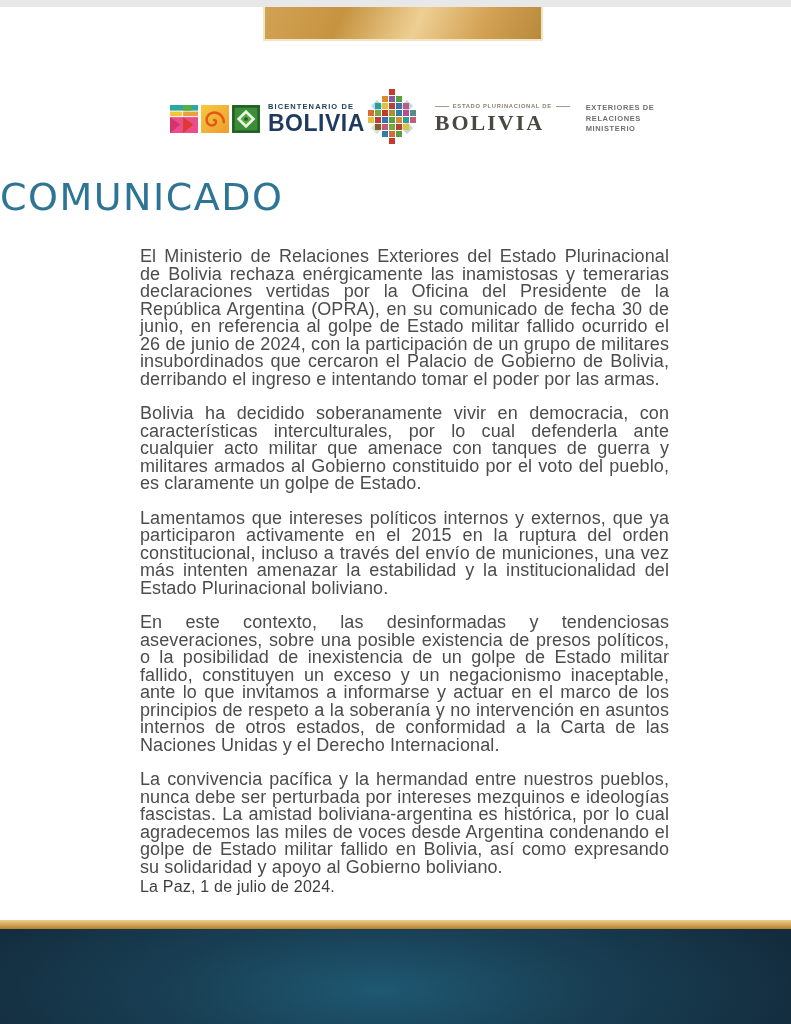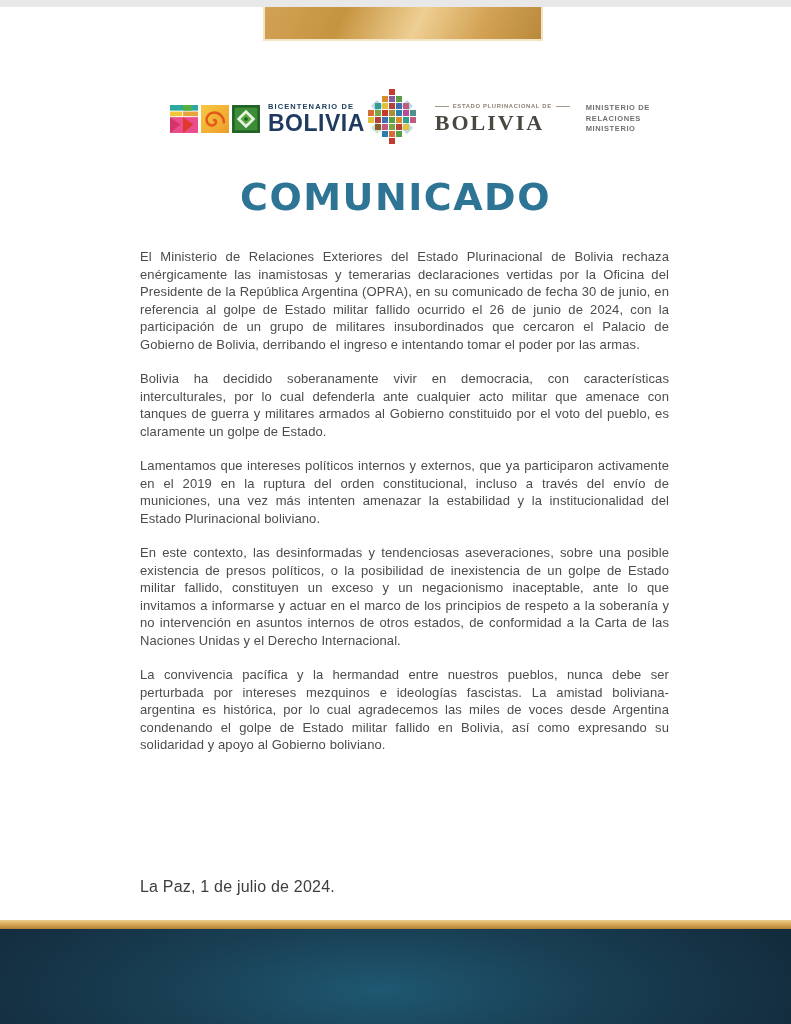--- a/index.html
+++ b/index.html
@@ -63,32 +63,32 @@
   }
   .ministry-dept {
     font-size: 7.5px; font-weight: 700; letter-spacing: 0.6px;
     color: #6f6f6f; line-height: 1.45;
   }
 
   
   .doc-title {
     position: absolute;
     top: 168px; left: 0; width: 100%;
-    text-align: center;
+    text-align: left;
     font-family: "DejaVu Sans", "Liberation Sans", sans-serif;
-    font-size: 38px; font-weight: 700; letter-spacing: 1.5px;
+    font-size: 38px; font-weight: 400; letter-spacing: 1.5px;
     color: #2d7495;
   }
 
   
   .doc-body {
     position: absolute;
     top: 241px; left: 140px; width: 529px;
     color: #4c4c4c;
-    font-size: 13px;
+    font-size: 18px;
     line-height: 17.5px;
     letter-spacing: 0.1px;
     text-align: justify;
   }
   .doc-body p { margin-bottom: 17px; }
 
   .dateline {
     position: absolute;
     top: 871px; left: 140px; width: 529px;
     text-align: left;
@@ -206,33 +206,33 @@
       </span>
       <div class="ministry-bolivia">
         <div class="ministry-overline">
           <span class="rule"></span>
           <span>ESTADO PLURINACIONAL DE</span>
           <span class="rule"></span>
         </div>
         <div class="ministry-name">BOLIVIA</div>
       </div>
       <div class="ministry-dept">
-        <div>MINISTERIO DE</div>
+        <div>EXTERIORES DE</div>
         <div>RELACIONES MINISTERIO</div>
       </div>
     </div>
 
   </div>
 
   <h1 class="doc-title">COMUNICADO</h1>
 
   <div class="doc-body">
     <p>El Ministerio de Relaciones Exteriores del Estado Plurinacional de Bolivia rechaza enérgicamente las inamistosas y temerarias declaraciones vertidas por la Oficina del Presidente de la República Argentina (OPRA), en su comunicado de fecha 30 de junio, en referencia al golpe de Estado militar fallido ocurrido el 26 de junio de 2024, con la participación de un grupo de militares insubordinados que cercaron el Palacio de Gobierno de Bolivia, derribando el ingreso e intentando tomar el poder por las armas.</p>
     <p>Bolivia ha decidido soberanamente vivir en democracia, con características interculturales, por lo cual defenderla ante cualquier acto militar que amenace con tanques de guerra y militares armados al Gobierno constituido por el voto del pueblo, es claramente un golpe de Estado.</p>
-    <p>Lamentamos que intereses políticos internos y externos, que ya participaron activamente en el 2019 en la ruptura del orden constitucional, incluso a través del envío de municiones, una vez más intenten amenazar la estabilidad y la institucionalidad del Estado Plurinacional boliviano.</p>
+    <p>Lamentamos que intereses políticos internos y externos, que ya participaron activamente en el 2015 en la ruptura del orden constitucional, incluso a través del envío de municiones, una vez más intenten amenazar la estabilidad y la institucionalidad del Estado Plurinacional boliviano.</p>
     <p>En este contexto, las desinformadas y tendenciosas aseveraciones, sobre una posible existencia de presos políticos, o la posibilidad de inexistencia de un golpe de Estado militar fallido, constituyen un exceso y un negacionismo inaceptable, ante lo que invitamos a informarse y actuar en el marco de los principios de respeto a la soberanía y no intervención en asuntos internos de otros estados, de conformidad a la Carta de las Naciones Unidas y el Derecho Internacional.</p>
     <p>La convivencia pacífica y la hermandad entre nuestros pueblos, nunca debe ser perturbada por intereses mezquinos e ideologías fascistas. La amistad boliviana-argentina es histórica, por lo cual agradecemos las miles de voces desde Argentina condenando el golpe de Estado militar fallido en Bolivia, así como expresando su solidaridad y apoyo al Gobierno boliviano.</p>
   </div>
 
   <div class="dateline">La Paz,  1 de julio de 2024.</div>
 
   <div class="footer">
     <div class="footer-gold-rule"></div>
     <div class="footer-band"></div>
   </div>

